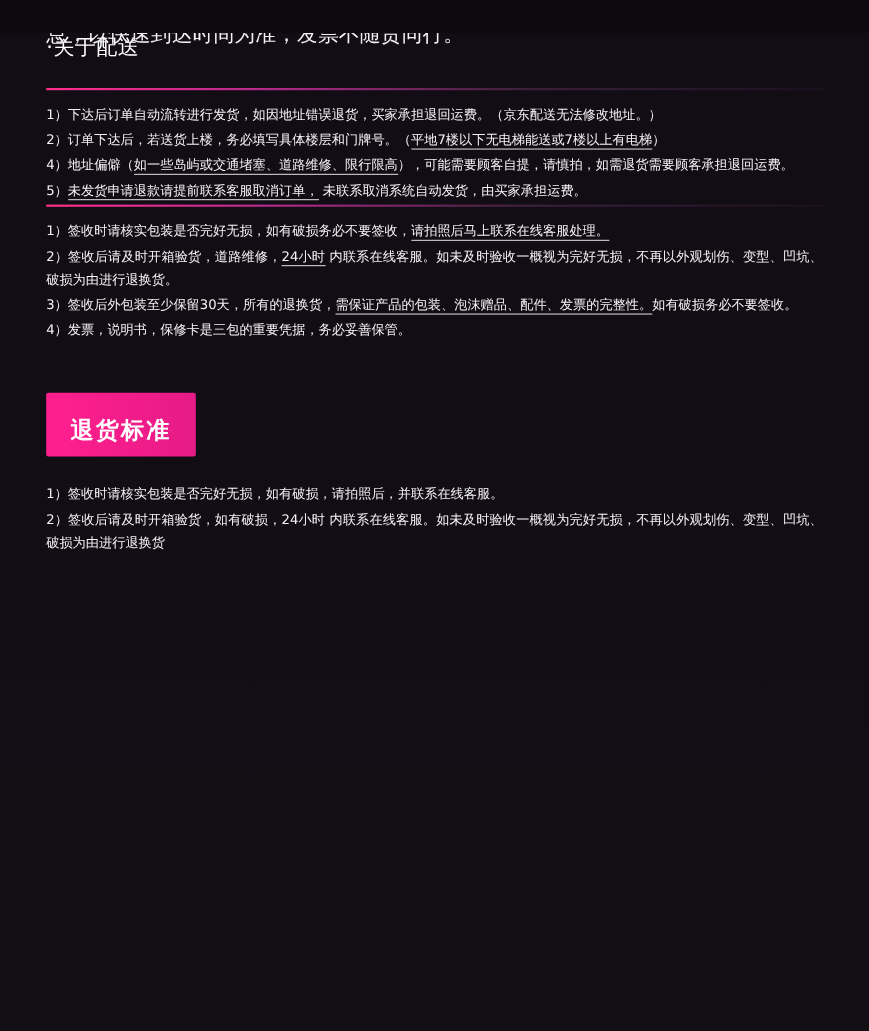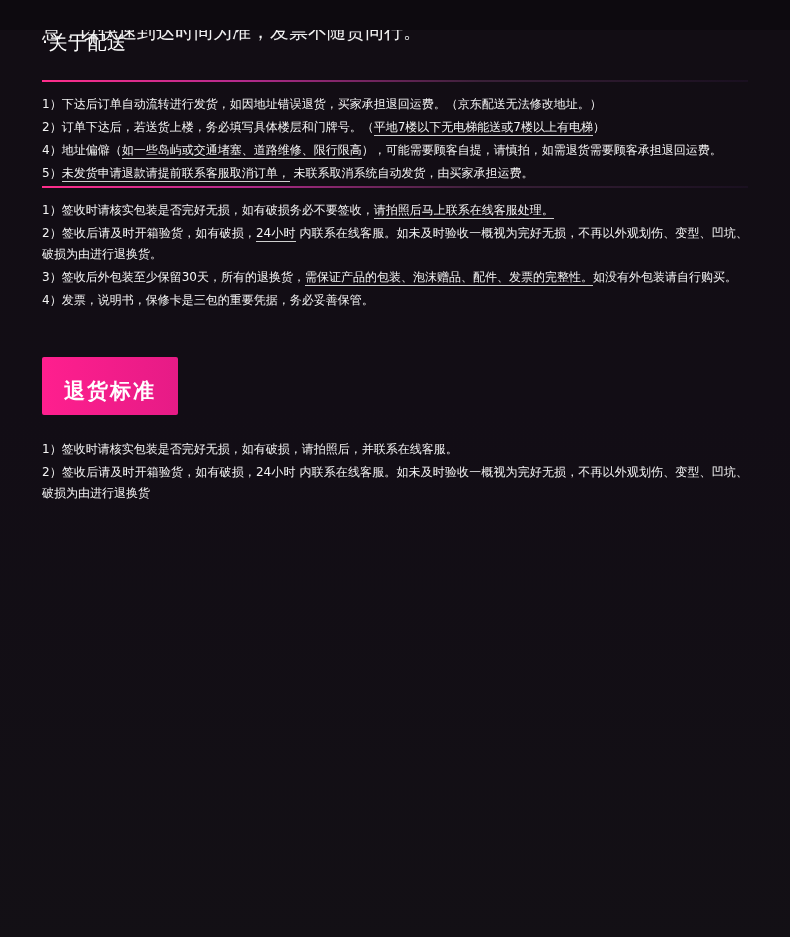--- a/index.html
+++ b/index.html
@@ -96,22 +96,22 @@
       <div class="rule"></div>
       <div class="sub-block">
         <p class="item"><span>1）</span><span>下达后订单自动流转进行发货，如因地址错误退货，买家承担退回运费。（京东配送无法修改地址。）</span></p>
         <p class="item"><span>2）</span><span>订单下达后，若送货上楼，务必填写具体楼层和门牌号。（</span><span class="u">平地7楼以下无电梯能送或7楼以上有电梯</span><span>）</span></p>
         <p class="item"><span>4）</span><span>地址偏僻（</span><span class="u">如一些岛屿或交通堵塞、道路维修、限行限高</span><span>），可能需要顾客自提，请慎拍，如需退货需要顾客承担退回运费。</span></p>
         <p class="item"><span>5）</span><span class="u">未发货申请退款请提前联系客服取消订单，</span><span> 未联系取消系统自动发货，由买家承担运费。</span></p>
       </div>
       <div class="rule"></div>
       <div class="sub-block">
         <p class="item"><span>1）</span><span>签收时请核实包装是否完好无损，如有破损务必不要签收，</span><span class="u">请拍照后马上联系在线客服处理。</span></p>
-        <p class="item"><span>2）</span><span>签收后请及时开箱验货，如有破损，</span><span class="u">24小时</span><span> 内联系在线客服。如未及时验收一概视为完好无损，不再以外观划伤、变型、凹坑、破损为由进行退换货。</span></p>
-        <p class="item"><span>3）</span><span>签收后外包装至少保留30天，所有的退换货，</span><span class="u">需保证产品的包装、泡沫赠品、配件、发票的完整性。</span><span>如没有外包装请自行购买。</span></p>
+        <p class="item"><span>2）</span><span>签收后请及时开箱验货，道路维修，</span><span class="u">24小时</span><span> 内联系在线客服。如未及时验收一概视为完好无损，不再以外观划伤、变型、凹坑、破损为由进行退换货。</span></p>
+        <p class="item"><span>3）</span><span>签收后外包装至少保留30天，所有的退换货，</span><span class="u">需保证产品的包装、泡沫赠品、配件、发票的完整性。</span><span>如有破损务必不要签收。</span></p>
         <p class="item"><span>4）</span><span>发票，说明书，保修卡是三包的重要凭据，务必妥善保管。</span></p>
       </div>
     </div>
 
   <div class="badge-wrap">
     <span class="badge">退货标准</span>
   </div>
 
   <div id="tail">
       <p class="item"><span>1）</span><span>签收时请核实包装是否完好无损，如有破损，请拍照后，并联系在线客服。</span></p>

